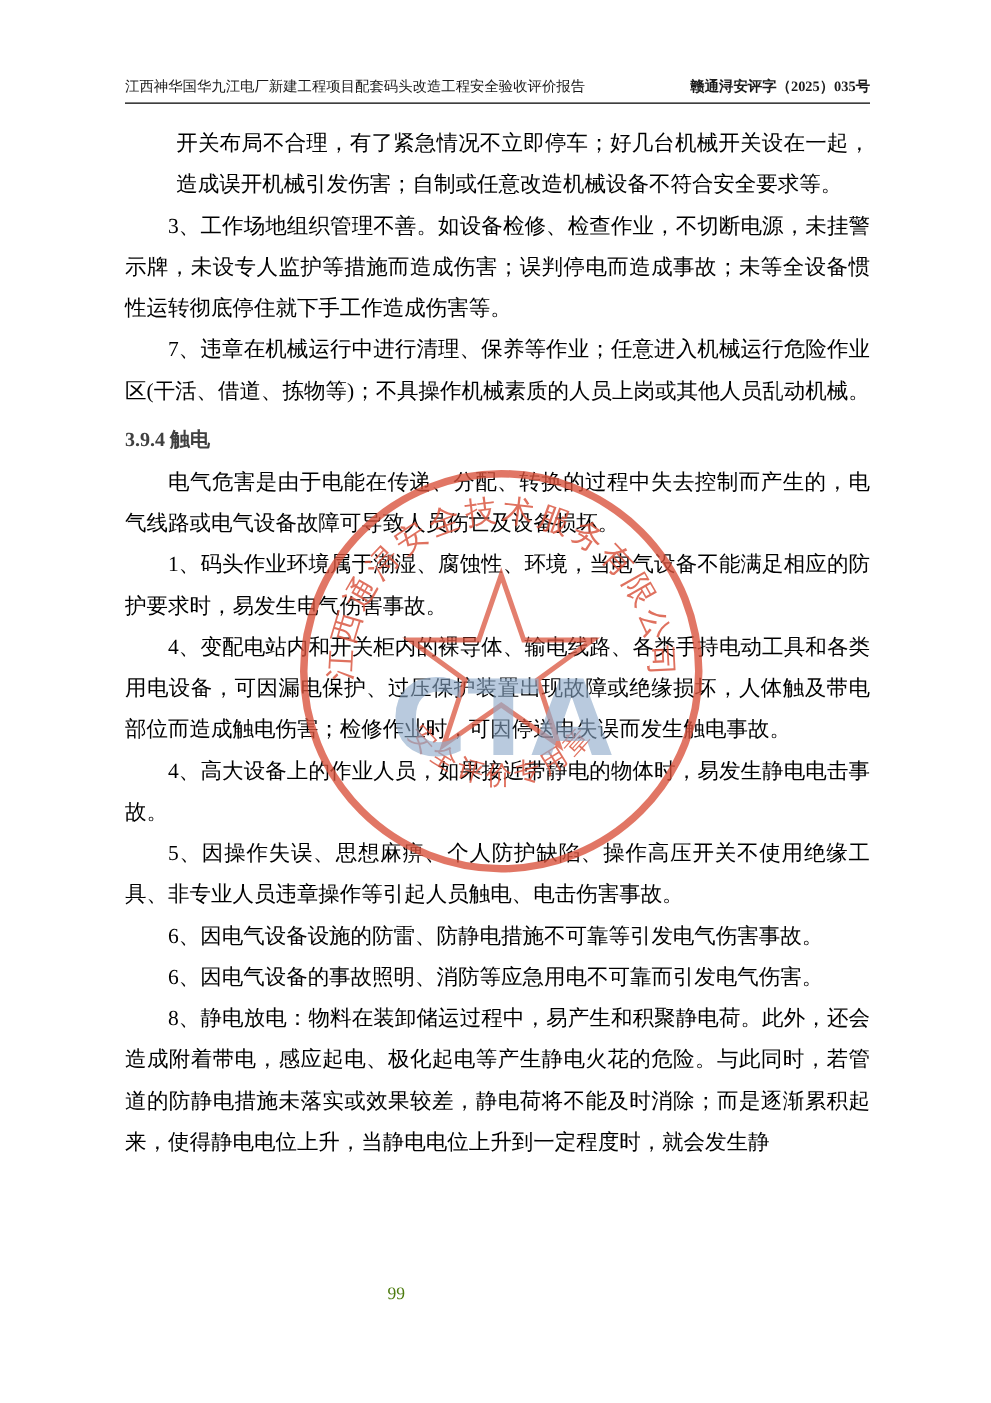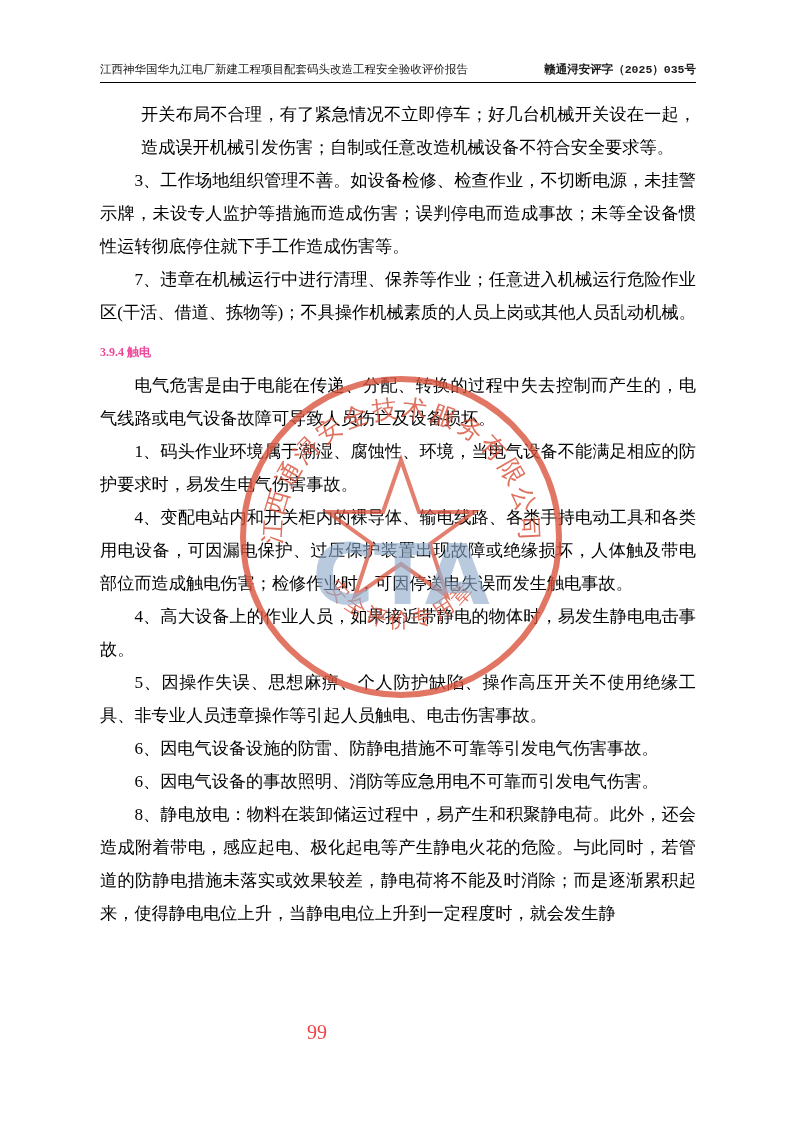--- a/index.html
+++ b/index.html
@@ -22,21 +22,21 @@
   
   .header {
     position: absolute;
     top: 62px;
     left: 100px;
     right: 97px;
     display: flex;
     justify-content: space-between;
     font-size: 11.5px;
     color: #1a1a1a;
-    font-family: Liberation Mono, monospace;
+    font-family: Liberation Serif, serif;
     gap: 33px;
   }
   .header-left {
     letter-spacing: 0px;
   }
   .header-right {
     font-weight: bold;
     letter-spacing: 0px;
     white-space: nowrap;
   }
@@ -66,36 +66,36 @@
     text-indent: 2em;
   }
   .para.noindent {
     text-indent: 0;
     margin-left: 41px;
   }
   .heading {
     margin: 7px 0 0 0;
     text-indent: 0;
     font-weight: bold;
-    font-size: 12px;
-    color: #ec4899;
+    font-size: 16px;
+    color: #404040;
   }
   .heading .num {
     font-family: "Liberation Serif", serif;
   }
 
   
   .page-number {
     position: absolute;
     bottom: 78px;
     left: 0;
     width: 634px;
     text-align: center;
-    font-size: 20px;
-    color: #ef4444;
+    font-size: 14px;
+    color: #4d7c0f;
     font-family: "Liberation Serif", serif;
   }
 
   
   .stamp {
     position: absolute;
     left: 236px;
     top: 372px;
     width: 330px;
     height: 330px;

